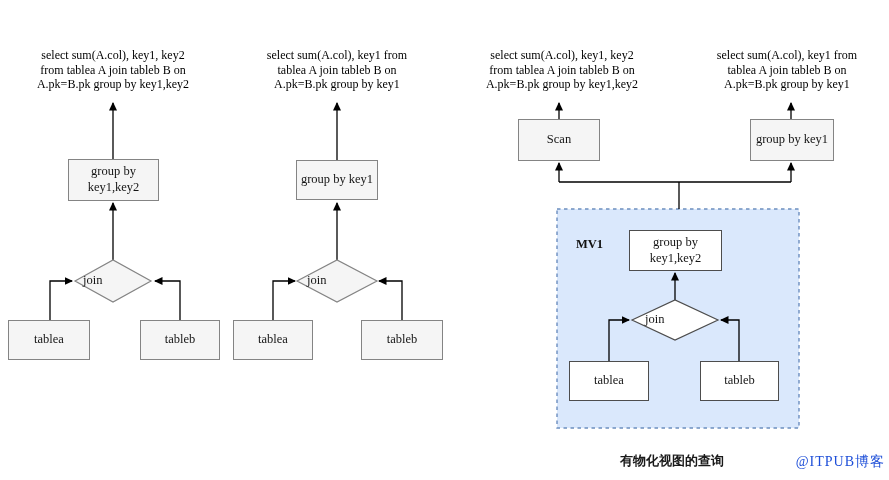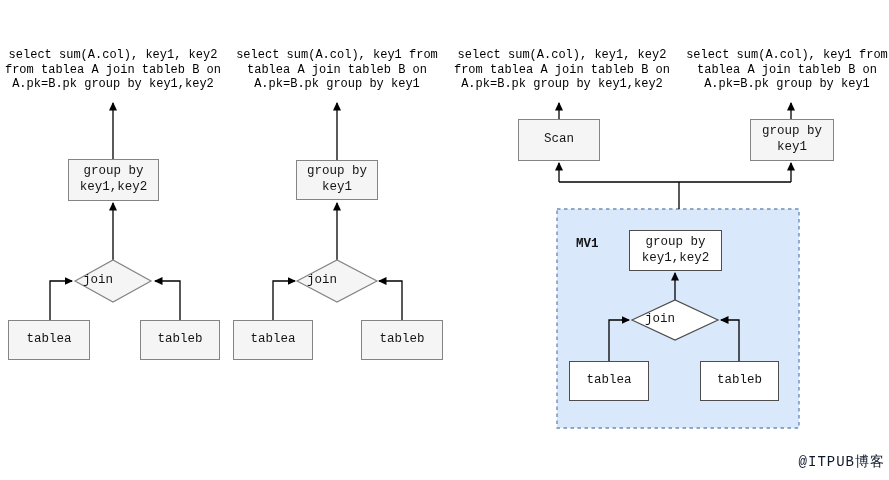--- a/index.html
+++ b/index.html
@@ -1,18 +1,18 @@
 <!DOCTYPE html>
 <html><head>
 <meta charset="utf-8">
 <style>
   html,body { margin:0; padding:0; background:#ffffff; }
   .canvas {
     position:relative; width:889px; height:480px; background:#ffffff;
-    font-family:Liberation Mono, monospace; overflow:hidden;
+    font-family:Liberation Serif, serif; overflow:hidden;
   }
   .layer { position:absolute; left:0; top:0; }
   .node {
     position:absolute; box-sizing:border-box;
     background:#f5f5f5; border:1px solid #848484;
     display:flex; flex-direction:column; align-items:center; justify-content:center;
     font-size:12.5px; line-height:1.25; color:#141414; text-align:center;
   }
   .node.white { background:#ffffff; border-color:#4d4d4d; }
   .qtext {
@@ -132,15 +132,16 @@
   </div>
   <div class="dlabel" style="left:645px; top:312px;">join</div>
   <div class="node white" style="left:569px; top:361px; width:80px; height:40px;">
     <span>tablea</span>
   </div>
   <div class="node white" style="left:700px; top:361px; width:79px; height:40px;">
     <span>tableb</span>
   </div>
 
   <div class="caption" style="left:128px; top:452px;margin-top:46px;">直接查询</div>
-  <div class="watermark" style="left:745px; top:453px; color:#0f172a;">@ITPUB博客</div>
+  <div class="caption" style="left:572px; top:452px;">有物化视图的查询</div>
+  <div class="watermark" style="left:745px; top:453px; color:#1d4ed8;">@ITPUB博客</div>
 
 </div>
 
 </body></html>

